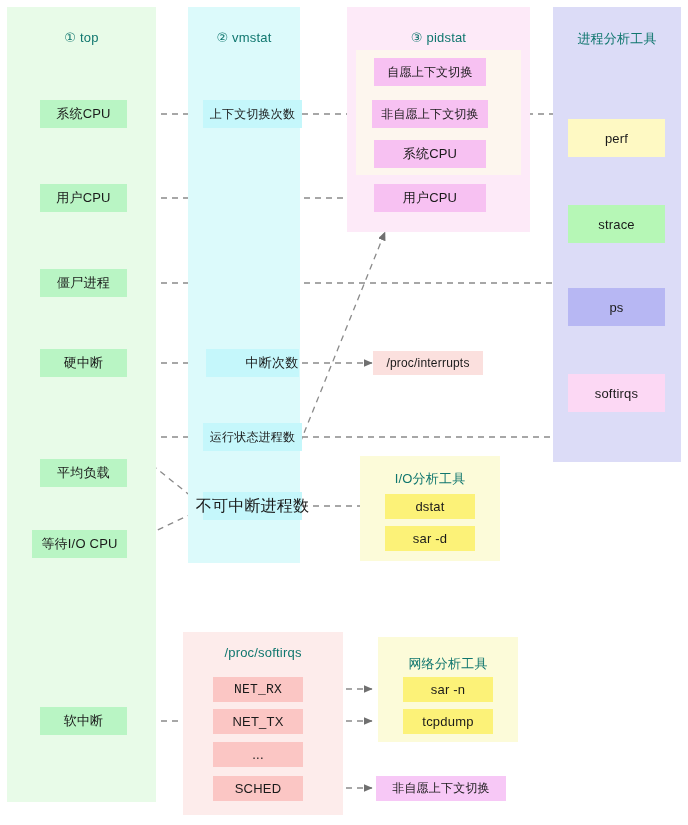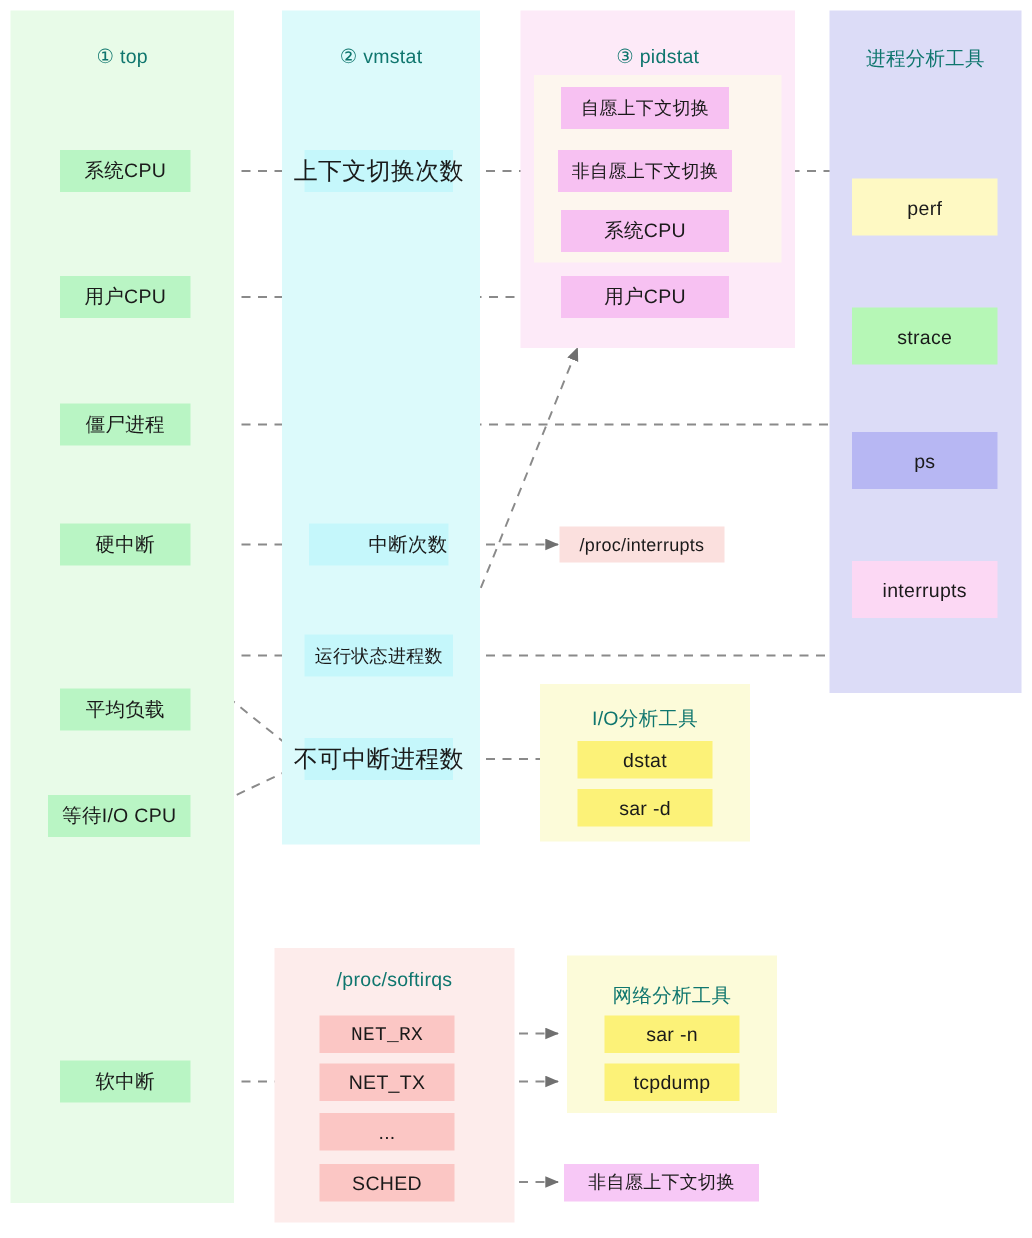--- a/index.html
+++ b/index.html
@@ -91,44 +91,44 @@
     <div class="panel-title" style="top:23px;">① top</div>
   </div>
   <div class="node n-green" style="left:40px;top:100px;width:87px;height:28px;">系统CPU</div>
   <div class="node n-green" style="left:40px;top:184px;width:87px;height:28px;">用户CPU</div>
   <div class="node n-green" style="left:40px;top:269px;width:87px;height:28px;">僵尸进程</div>
   <div class="node n-green" style="left:40px;top:349px;width:87px;height:28px;">硬中断</div>
   <div class="node n-green" style="left:40px;top:423px;width:87px;height:28px;margin-top:36px;">平均负载</div>
   <div class="node n-green" style="left:32px;top:530px;width:95px;height:28px;">等待I/O CPU</div>
   <div class="node n-green" style="left:40px;top:707px;width:87px;height:28px;">软中断</div>
 
-  <div class="panel p-cyan" style="left:188px;top:7px;width:132px;height:556px;">
+  <div class="panel p-cyan" style="left:188px;top:7px;width:112px;height:556px;">
     <div class="panel-title" style="top:23px;">② vmstat</div>
   </div>
-  <div class="node n-cyan" style="left:203px;top:100px;width:99px;height:28px;font-size:16px;">上下文切换次数</div>
+  <div class="node n-cyan" style="left:203px;top:100px;width:99px;height:28px;font-size:12px;">上下文切换次数</div>
   <div class="node n-cyan" style="left:206px;top:349px;width:93px;height:28px;padding-left:39px;">中断次数</div>
   <div class="node n-cyan" style="left:203px;top:423px;width:99px;height:28px;font-size:12px;">运行状态进程数</div>
   <div class="node n-cyan" style="left:203px;top:492px;width:99px;height:28px;font-size:16px;">不可中断进程数</div>
 
   <div class="panel p-pink" style="left:347px;top:7px;width:183px;height:225px;">
     <div class="panel-title" style="top:23px;">③ pidstat</div>
   </div>
   <div class="panel p-inner-cream" style="left:356px;top:50px;width:165px;height:125px;"></div>
   <div class="node n-magenta" style="left:374px;top:58px;width:112px;height:28px;font-size:12px;">自愿上下文切换</div>
   <div class="node n-magenta" style="left:372px;top:100px;width:116px;height:28px;font-size:12px;">非自愿上下文切换</div>
   <div class="node n-magenta" style="left:374px;top:140px;width:112px;height:28px;">系统CPU</div>
   <div class="node n-magenta" style="left:374px;top:184px;width:112px;height:28px;">用户CPU</div>
 
   <div class="panel p-purple" style="left:553px;top:7px;width:128px;height:455px;">
     <div class="panel-title" style="top:23px;">进程分析工具</div>
   </div>
   <div class="node n-lightcyan" style="left:568px;top:119px;width:97px;height:38px;">perf</div>
   <div class="node n-lightgreen" style="left:568px;top:205px;width:97px;height:38px;">strace</div>
   <div class="node n-periwinkle" style="left:568px;top:288px;width:97px;height:38px;">ps</div>
-  <div class="node n-lightpink" style="left:568px;top:374px;width:97px;height:38px;">interrupts</div>
+  <div class="node n-lightpink" style="left:568px;top:374px;width:97px;height:38px;">softirqs</div>
 
   <div class="node n-palepink" style="left:373px;top:351px;width:110px;height:24px;font-size:12px;">/proc/interrupts</div>
 
   <div class="panel p-yellow" style="left:360px;top:456px;width:140px;height:105px;">
     <div class="panel-title" style="top:14px;">I/O分析工具</div>
   </div>
   <div class="node n-yellow" style="left:385px;top:494px;width:90px;height:25px;">dstat</div>
   <div class="node n-yellow" style="left:385px;top:526px;width:90px;height:25px;">sar -d</div>
 
   <div class="panel p-rose" style="left:183px;top:632px;width:160px;height:183px;">

